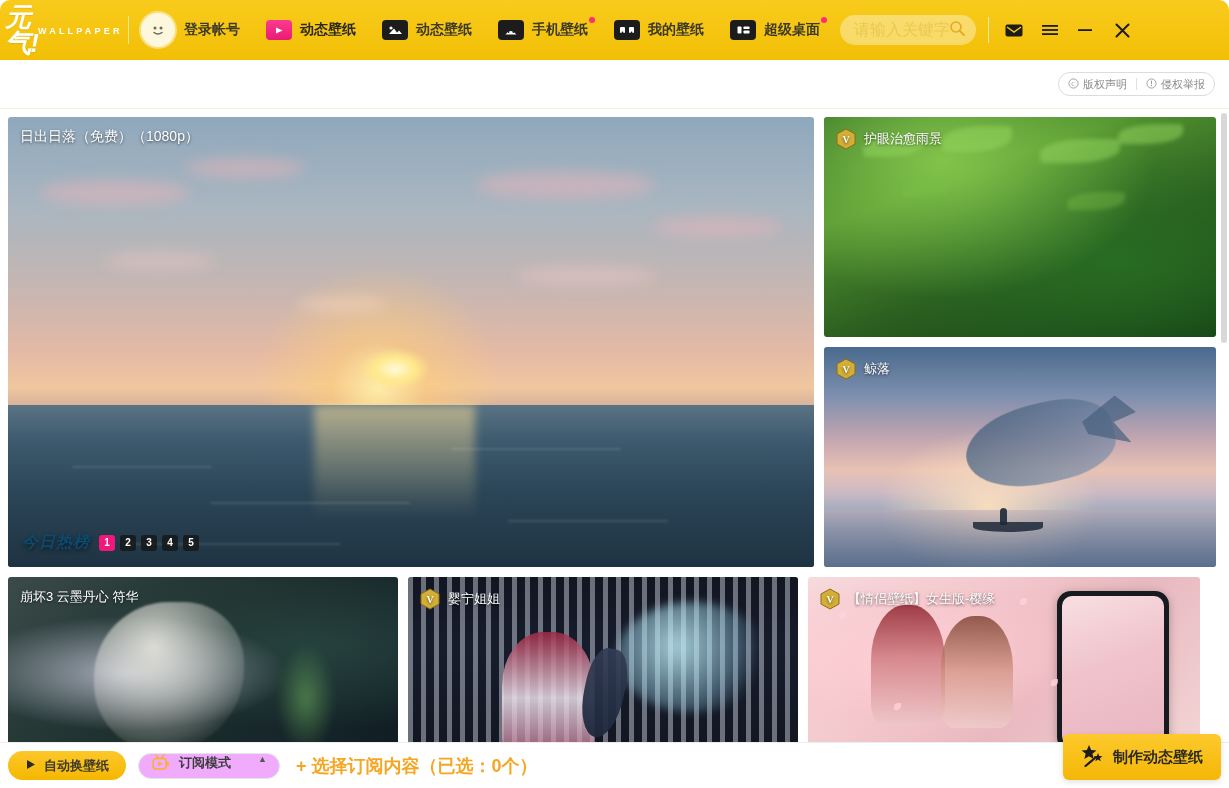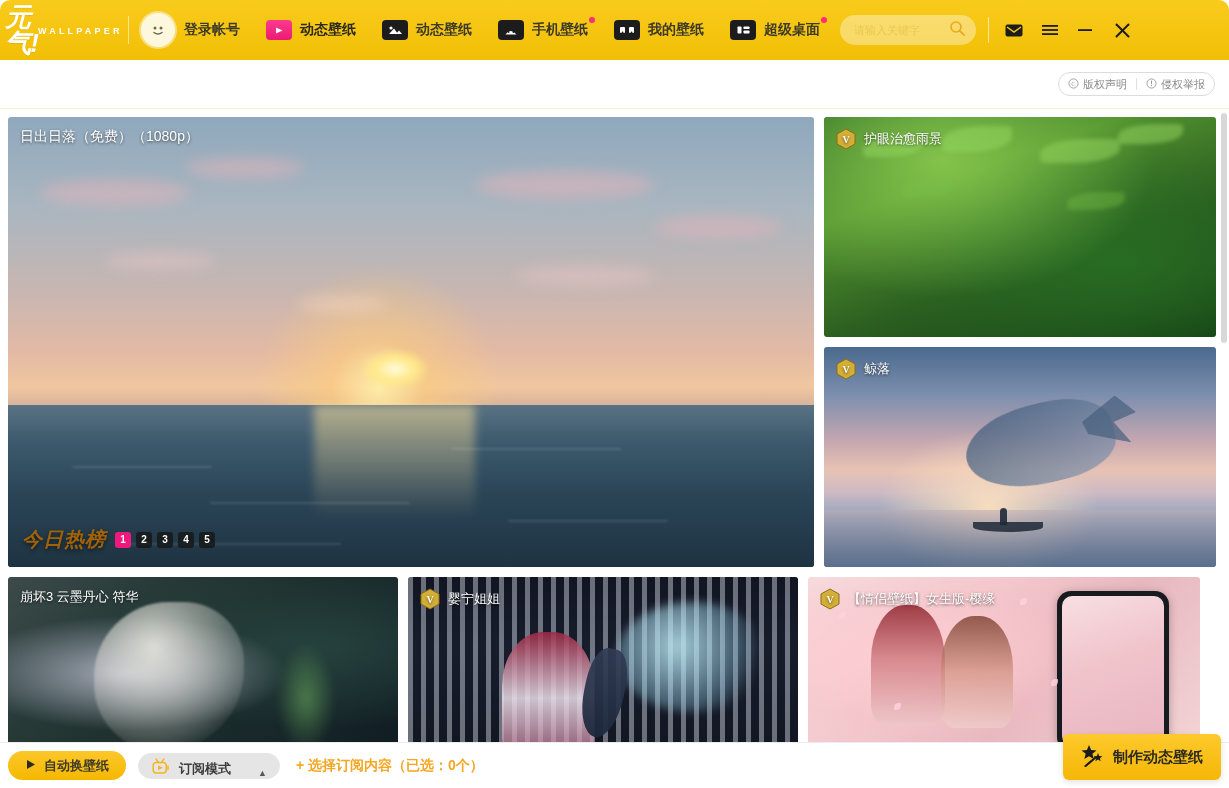--- a/index.html
+++ b/index.html
@@ -71,21 +71,21 @@
 
   .search-box {
     margin-left: 20px;
     width: 136px; height: 30px; border-radius: 15px;
     background: rgba(255,255,255,.38);
     display: flex; align-items: center; padding: 0 10px 0 14px;
     cursor: text;
   }
   .search-input {
     border: none; background: transparent; outline: none;
-    font-size: 11px; color: #8a7a21; width: 100%;
+    font-size: 16px; color: #8a7a21; width: 100%;
     font-family: "Liberation Sans", sans-serif;
   }
   .search-input::placeholder { color: #e9c94f; }
 
   .hdr-sep { width: 1px; height: 26px; background: rgba(255,255,255,.6); margin: 0 14px 0 12px; }
   .win-ctrls { display: flex; align-items: center; gap: 14px; margin-right: 14px; }
   .win-btn {
     width: 22px; height: 22px; display: flex; align-items: center; justify-content: center;
     cursor: pointer; color: #1c1c1c;
   }
@@ -148,21 +148,21 @@
   .vip {
     width: 20px; height: 22px; flex: none;
     display: flex; align-items: center; justify-content: center;
   }
 
   .hotbar {
     position: absolute; left: 14px; bottom: 14px; z-index: 5;
     display: flex; align-items: center; gap: 9px;
   }
   .hot-label {
-    font-size: 20px; font-weight: bold; color: #a16207; font-style: italic;
+    font-size: 16px; font-weight: bold; color: #0c4a6e; font-style: italic;
     text-shadow: 0 2px 4px rgba(0,0,0,.6); letter-spacing: 1px;
   }
   .pager { display: flex; gap: 5px; }
   .page-num {
     width: 16px; height: 16px; border-radius: 3px;
     background: rgba(20,20,20,.78);
     color: #ffffff; font-size: 10px; font-weight: bold;
     display: flex; align-items: center; justify-content: center; cursor: pointer;
   }
   .page-num.active { background: #f0187c; }
@@ -181,29 +181,29 @@
     display: flex; align-items: center; padding: 0 8px;
   }
   .btn-auto {
     display: flex; align-items: center; gap: 8px;
     height: 29px; padding: 0 17px; border-radius: 15px;
     background: linear-gradient(180deg,#fcc72a,#f5b800);
     font-size: 13px; font-weight: bold; color: #3d3a2a; cursor: pointer;
     white-space: nowrap;
   }
   .sub-mode {
-    display: flex; align-items: flex-end; gap: 9px;
+    display: flex; align-items: flex-start; gap: 9px;
     height: 26px; padding: 0 12px; margin-left: 12px;
-    border: 1px solid #e6e6e6; border-radius: 15px; background: #e5e5e5;
+    border: 1px solid #e6e6e6; border-radius: 15px; background: #f0abfc;
     font-size: 13px; font-weight: bold; color: #3c3c3c; cursor: pointer;
     white-space: nowrap;
   }
   .caret-up { margin-left: 18px; color: #555; font-size: 9px; }
   .sub-pick {
-    margin-left: 16px; font-size: 14px; font-weight: bold; color: #f5a623;
+    margin-left: 16px; font-size: 18px; font-weight: bold; color: #f5a623;
     cursor: pointer; white-space: nowrap;
   }
   .btn-make {
     position: absolute; right: 8px; bottom: 8px;
     display: flex; align-items: center; gap: 8px;
     height: 46px; padding: 0 18px; border-radius: 6px;
     background: linear-gradient(180deg,#fdc92c,#f5b707);
     font-size: 15px; font-weight: bold; color: #2d2b20; cursor: pointer;
     box-shadow: 0 2px 6px rgba(0,0,0,.12); white-space: nowrap;
   }

